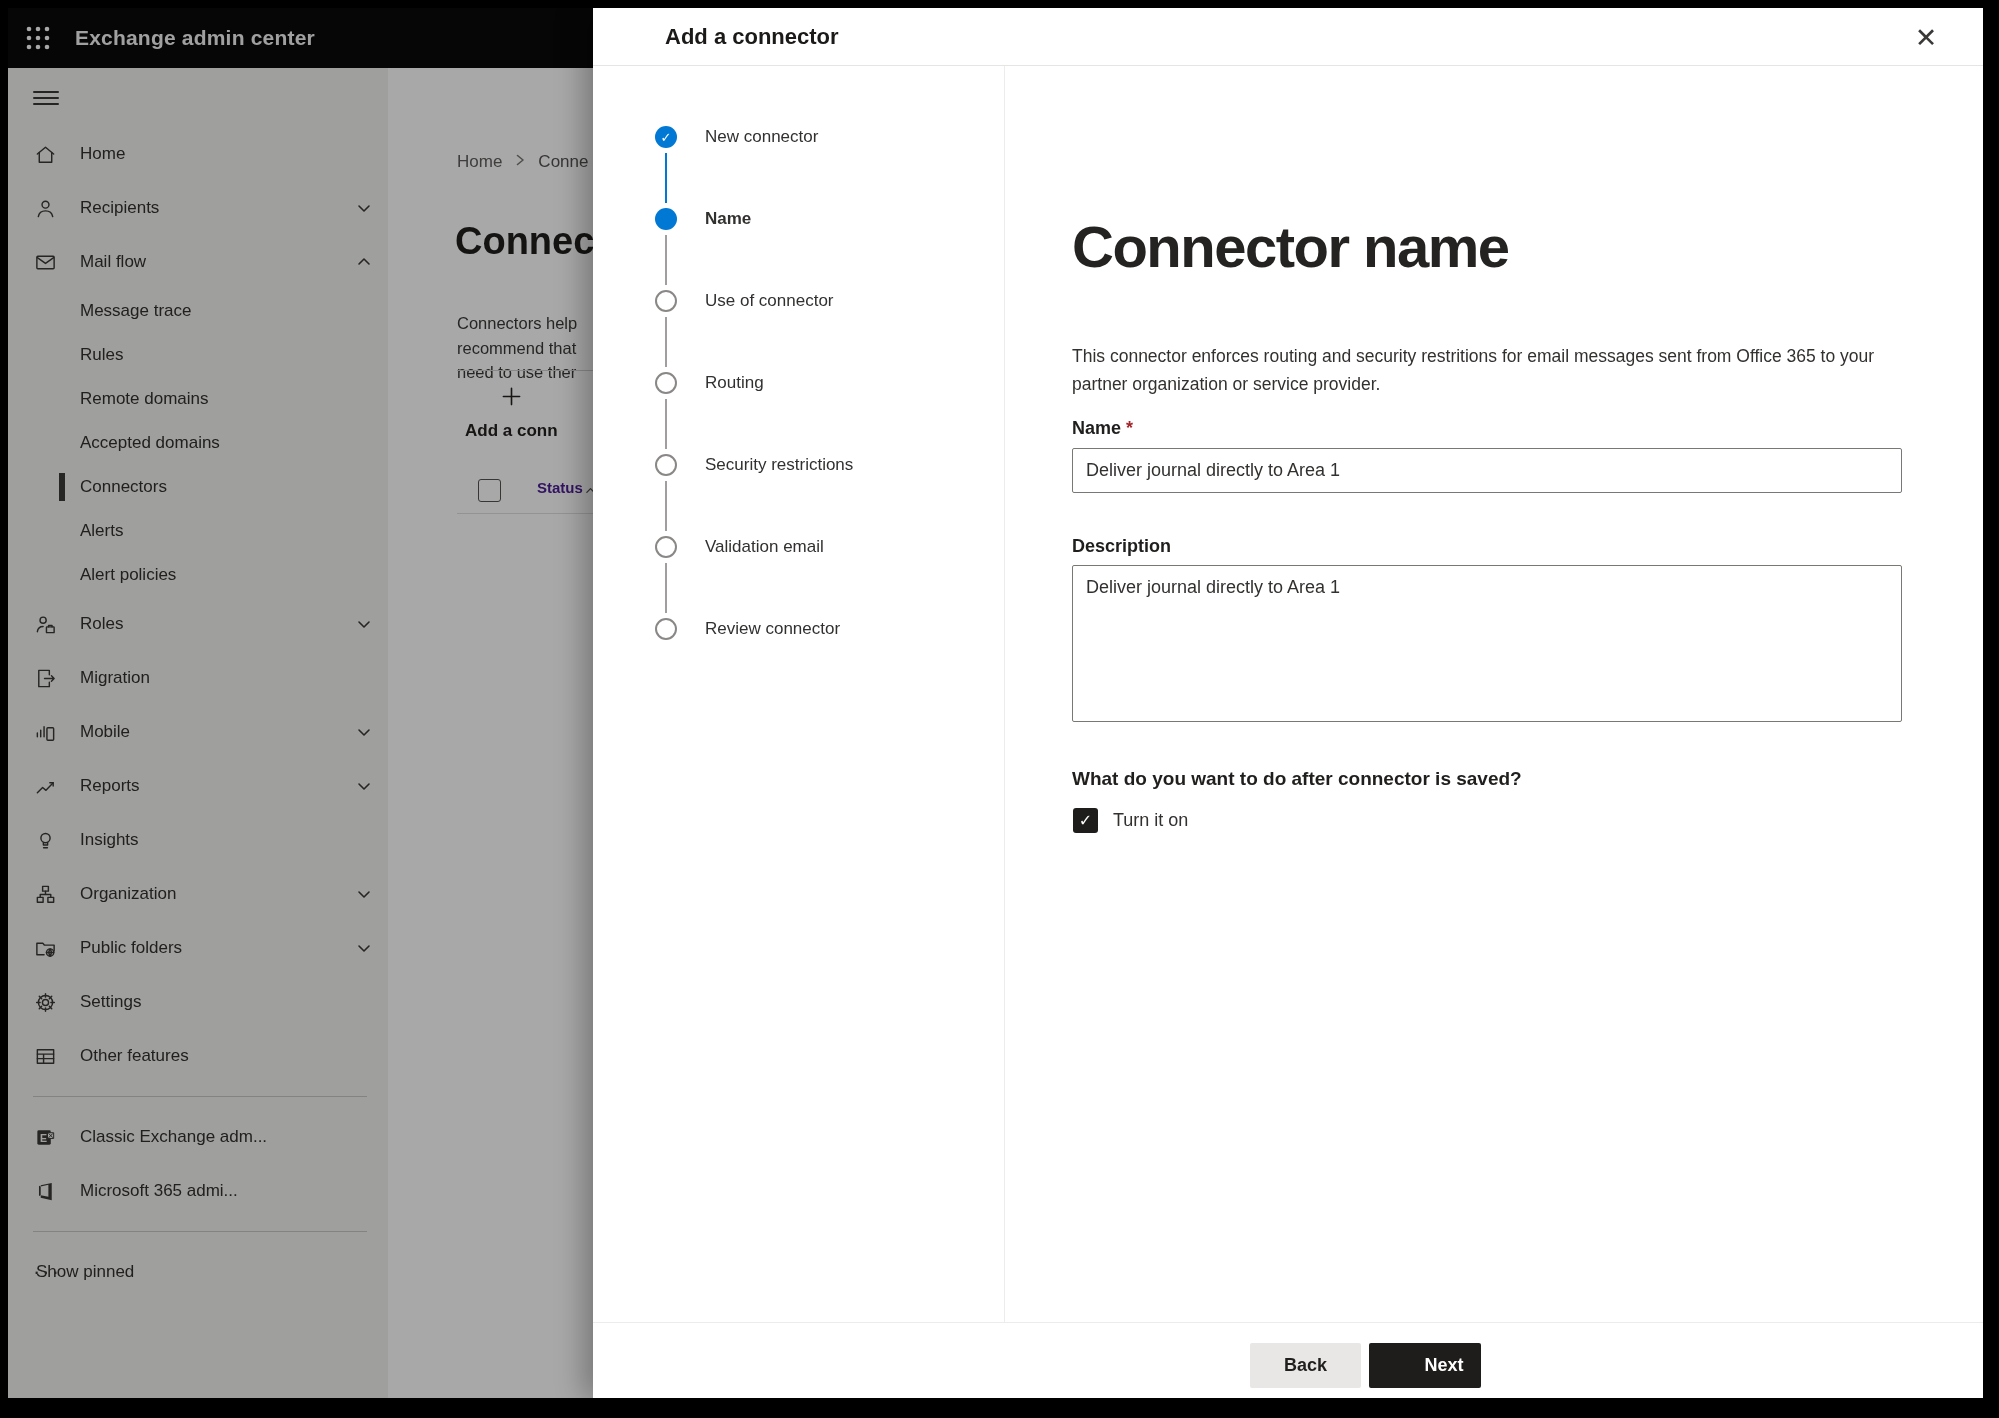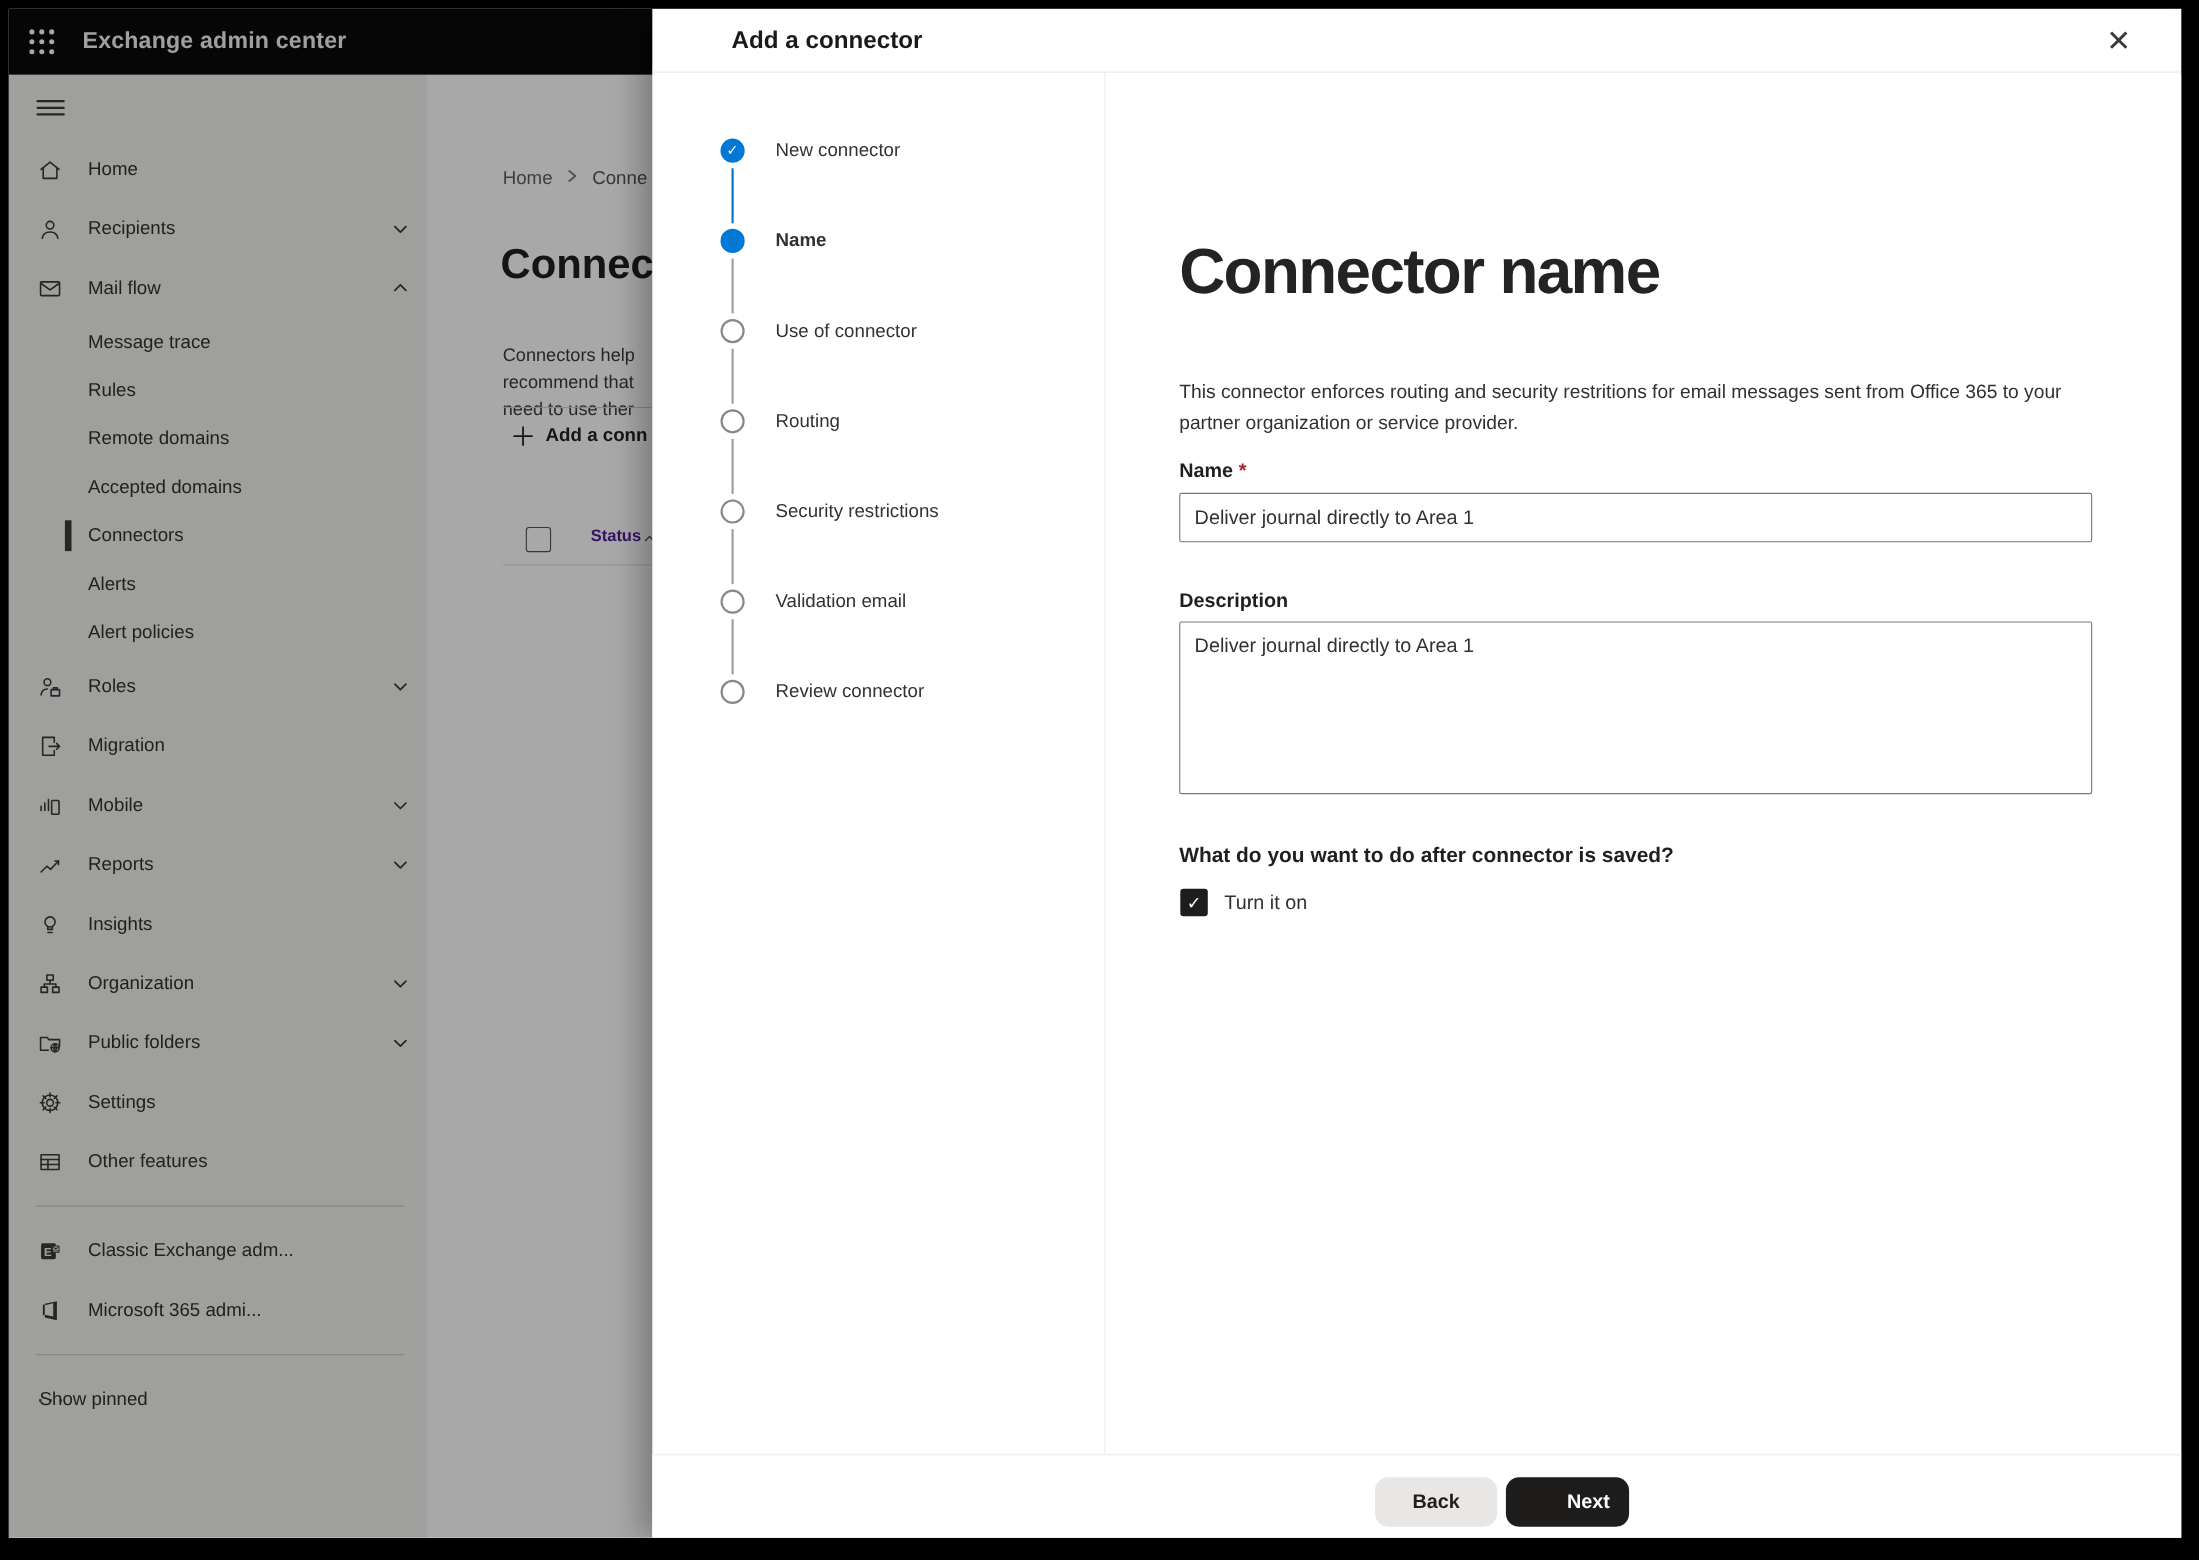--- a/index.html
+++ b/index.html
@@ -31,21 +31,21 @@
 
   
   .mainbg{position:absolute;left:380px;top:60px;right:0;bottom:0;background:#ffffff;}
   .crumbs{position:absolute;left:69px;top:84px;display:flex;align-items:center;gap:12px;font-size:17px;}
   .crumb-home{color:#605e5c;cursor:pointer;}
   .crumb-cur{color:#55534f;text-align:right;}
   .crumb-sep svg{stroke:#7a7874;fill:none;stroke-width:1.6;stroke-linecap:round;stroke-linejoin:round;}
   .bg-title{position:absolute;left:67px;top:152px;font-size:38px;font-weight:700;color:#201f1e;white-space:nowrap;}
   .bg-intro{position:absolute;left:69px;top:243px;font-size:16.5px;line-height:24.5px;color:#3b3a38;white-space:pre-line;}
   .bg-divider{position:absolute;left:69px;right:0;top:302px;height:1px;background:#d2d0ce;}
-  .add-btn{position:absolute;left:77px;top:318px;height:30px;display:flex;align-items:flex-start;gap:10px;cursor:pointer;}
+  .add-btn{position:absolute;left:77px;top:318px;height:30px;display:flex;align-items:center;gap:10px;cursor:pointer;flex-direction:column;}
   .add-plus svg{stroke:#24221f;fill:none;stroke-width:1.7;stroke-linecap:round;}
   .add-label{font-size:17px;font-weight:600;color:#24221f;white-space:nowrap;}
   .bg-check{position:absolute;left:90px;top:411px;width:21px;height:21px;border:1.6px solid #55534f;border-radius:3px;background:transparent;cursor:pointer;}
   .bg-status{position:absolute;left:149px;top:411px;font-size:15px;font-weight:600;color:#4c1d95;cursor:pointer;}
   .bg-sort{position:absolute;left:197px;top:414px;}
   .bg-sort svg{stroke:#55534f;fill:none;stroke-width:1.4;stroke-linecap:round;stroke-linejoin:round;}
   .bg-rowline{position:absolute;left:69px;right:0;top:445px;height:1px;background:#e2e0de;}
 
   
   .dim{position:absolute;inset:0;background:rgba(0,0,0,.34);z-index:5;}
@@ -85,21 +85,21 @@
               border:1px solid #7a7875;border-radius:2px;padding:11px 13px;font-size:18px;color:#33312f;
               font-family:"Liberation Sans","DejaVu Sans",sans-serif;resize:none;outline:none;}
   .c-question{position:absolute;left:479px;top:760px;font-size:19px;font-weight:700;color:#201f1e;}
   .c-checkrow{position:absolute;left:480px;top:800px;display:flex;align-items:center;gap:15px;}
   .c-checkbox{width:25px;height:25px;background:#1e1d1c;border-radius:3px;display:flex;align-items:center;justify-content:center;
               color:#fff;font-size:16px;cursor:pointer;font-family:"DejaVu Sans",sans-serif;}
   .c-checklab{font-size:18px;color:#33312f;}
 
   
   .m-footer{position:absolute;left:0;right:0;bottom:0;height:75px;border-top:1px solid #edecea;background:#fff;}
-  .btn{position:absolute;top:20px;height:45px;border:none;border-radius:12px;font-size:18px;font-weight:600;
+  .btn{position:absolute;top:20px;height:45px;border:none;border-radius:2px;font-size:18px;font-weight:600;
        font-family:"Liberation Sans","DejaVu Sans",sans-serif;cursor:pointer;}
   .btn-back{left:657px;width:111px;background:#e9e7e5;color:#201f1e;}
   .btn-next{left:776px;width:112px;background:#1e1d1c;color:#ffffff;padding-left:44px;}
 </style>
 </head>
 <body>
 
 <div class="canvas">
  <div class="frame">
 

